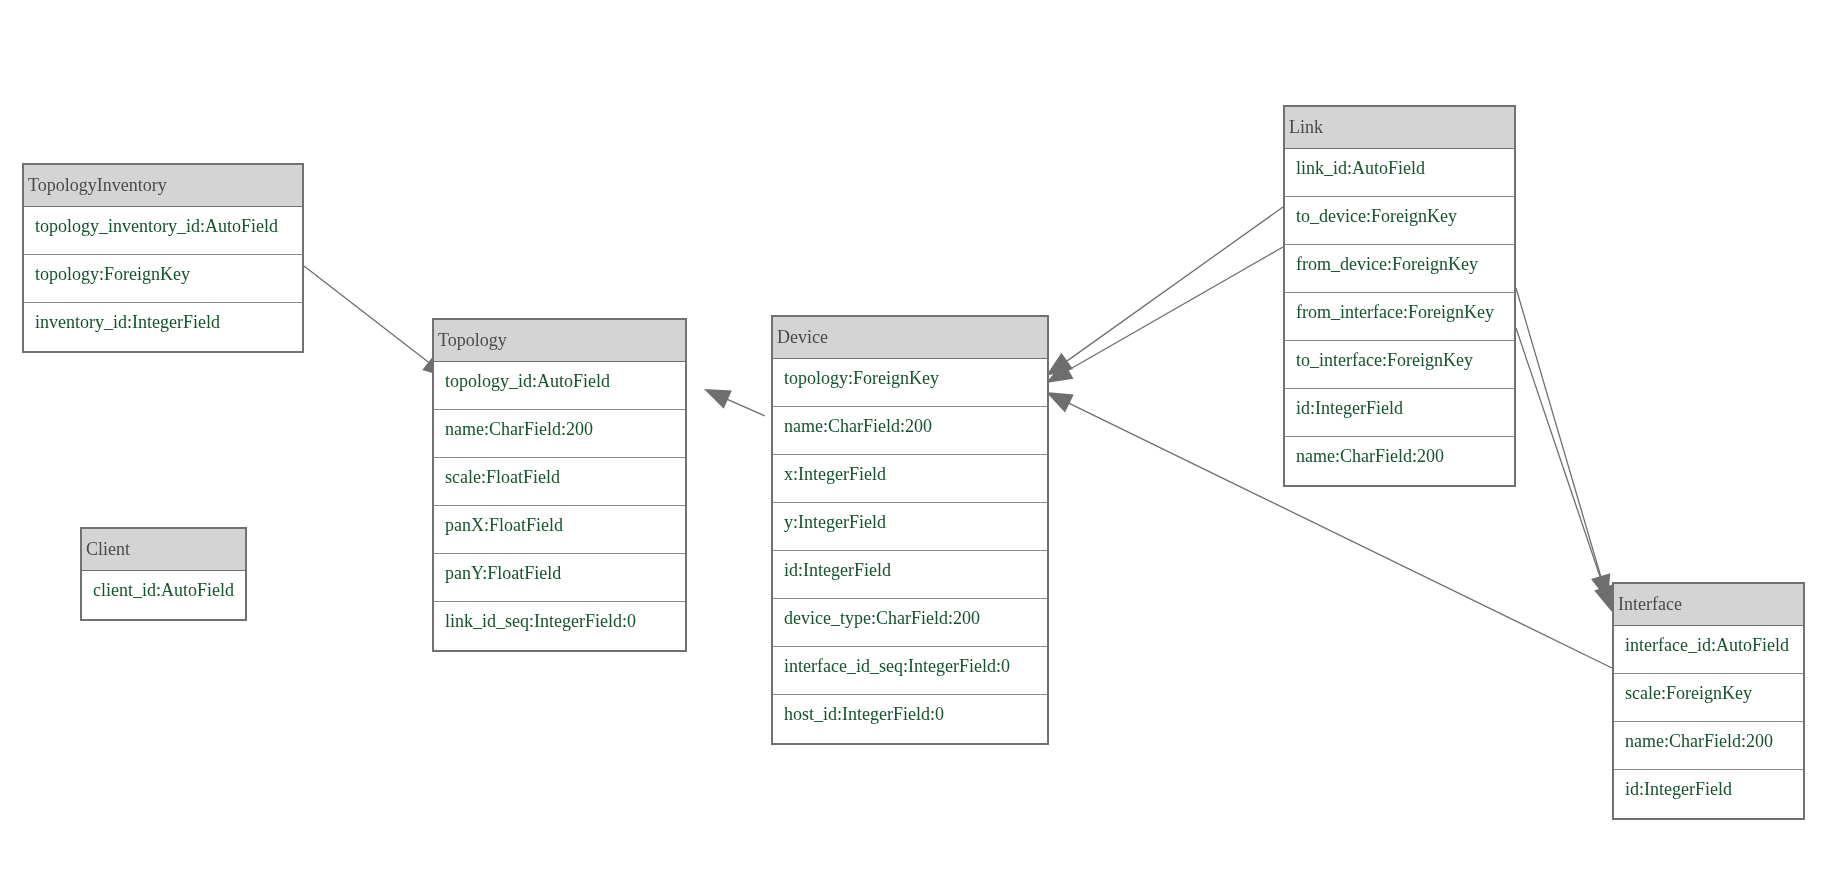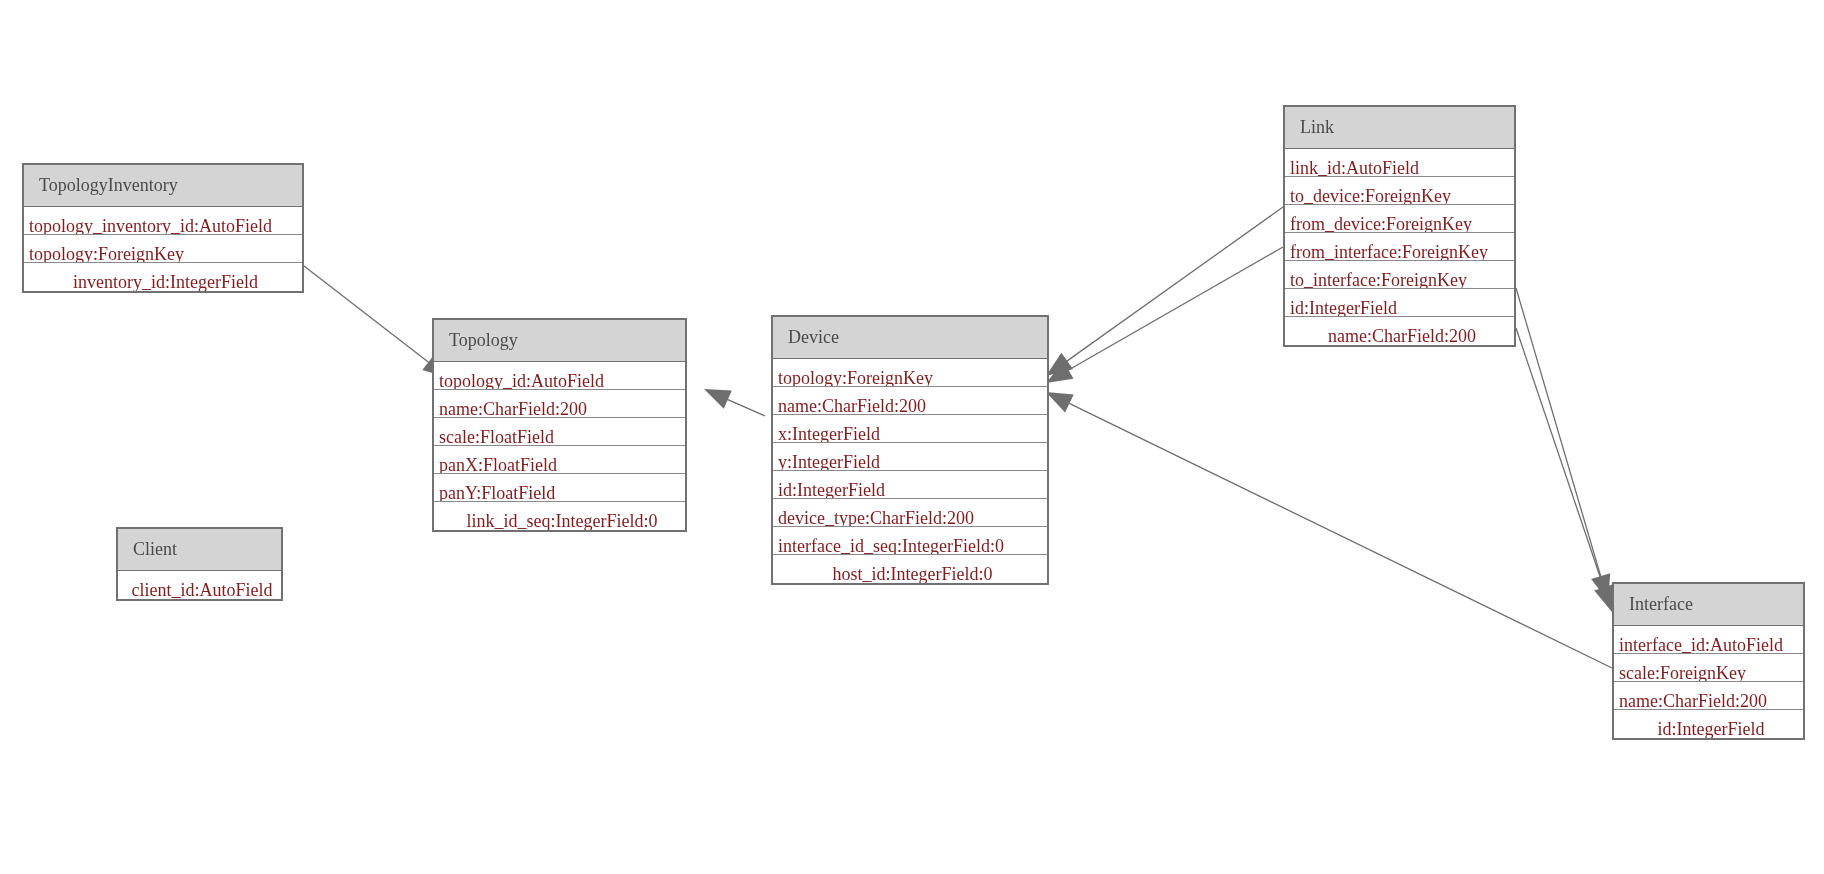--- a/index.html
+++ b/index.html
@@ -33,43 +33,42 @@
   .entity {
     position: absolute;
     box-sizing: border-box;
     border: 2px solid #717171;
     background: #ffffff;
   }
   .entity-header {
     box-sizing: border-box;
     height: 42px;
     line-height: 40px;
-    padding-left: 15px;
+    padding-left: 4px;
     background: #d4d4d4;
     border-bottom: 1px solid #717171;
     font-size: 18px;
     color: #4a4a4a;
     white-space: nowrap;
     overflow: hidden;
   }
   .entity-row {
     box-sizing: border-box;
-    height: 28px;
+    height: 48px;
     line-height: 38px;
-    padding-left: 5px;
+    padding-left: 11px;
     background: #ffffff;
     border-bottom: 1px solid #8a8a8a;
     font-size: 18px;
-    color: #7f1d1d;
+    color: #14532d;
     white-space: nowrap;
     overflow: hidden;
   }
   .entity-row:last-child {
     border-bottom: none;
-    text-align: center;
   }
 </style>
 </head>
 <body>
 
 <div id="canvas">
   <svg id="edge-layer" width="1824" height="874" viewBox="0 0 1824 874" xmlns="http://www.w3.org/2000/svg">
       <line x1="304" y1="266" x2="430.7976845624281" y2="363.9402804895997" stroke="#6e6e6e" stroke-width="1.3"></line>
       <polygon points="449,378 422.3105479790925,370.02045422197 434.5363910316145,354.1923538414727" fill="#6e6e6e"></polygon>
       <line x1="765" y1="416" x2="725.0318591932239" y2="398.3091835773286" stroke="#6e6e6e" stroke-width="1.3"></line>
@@ -94,21 +93,21 @@
       </div>
       <div class="entity" style="left: 432px; top: 318px; width: 255px;">
         <div class="entity-header">Topology</div>
         <div class="entity-row">topology_id:AutoField</div>
         <div class="entity-row">name:CharField:200</div>
         <div class="entity-row">scale:FloatField</div>
         <div class="entity-row">panX:FloatField</div>
         <div class="entity-row">panY:FloatField</div>
         <div class="entity-row">link_id_seq:IntegerField:0</div>
       </div>
-      <div class="entity" style="left: 80px; top: 527px; width: 167px; margin-left: 36px;">
+      <div class="entity" style="left: 80px; top: 527px; width: 167px;">
         <div class="entity-header">Client</div>
         <div class="entity-row">client_id:AutoField</div>
       </div>
       <div class="entity" style="left: 771px; top: 315px; width: 278px;">
         <div class="entity-header">Device</div>
         <div class="entity-row">topology:ForeignKey</div>
         <div class="entity-row">name:CharField:200</div>
         <div class="entity-row">x:IntegerField</div>
         <div class="entity-row">y:IntegerField</div>
         <div class="entity-row">id:IntegerField</div>

